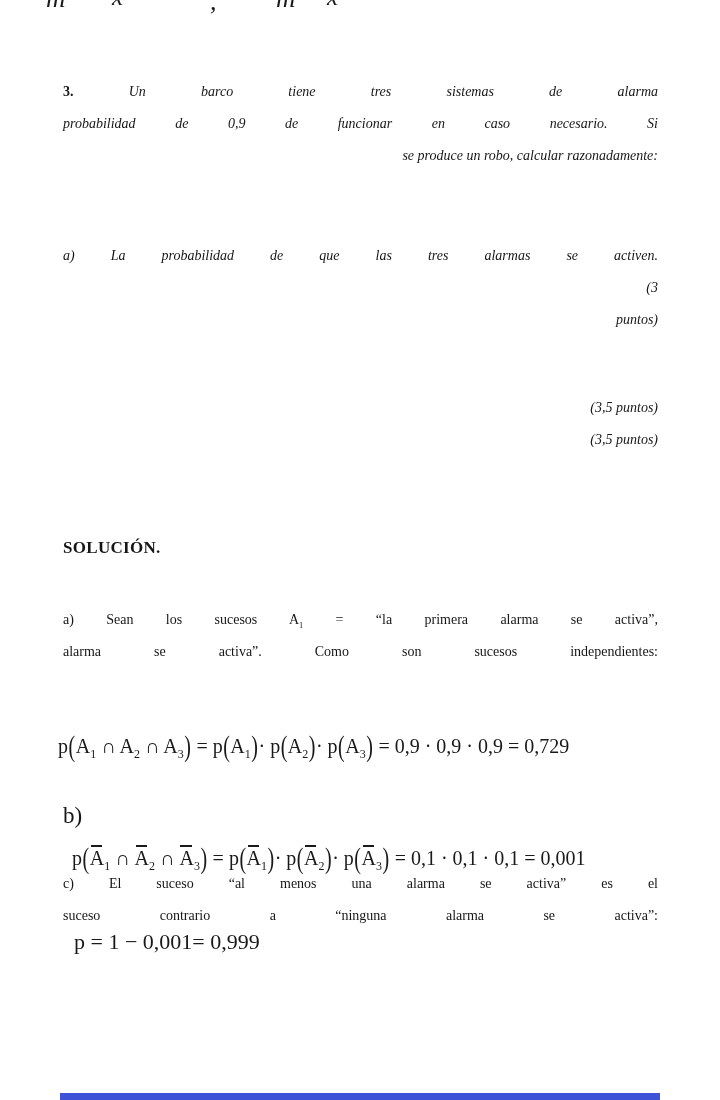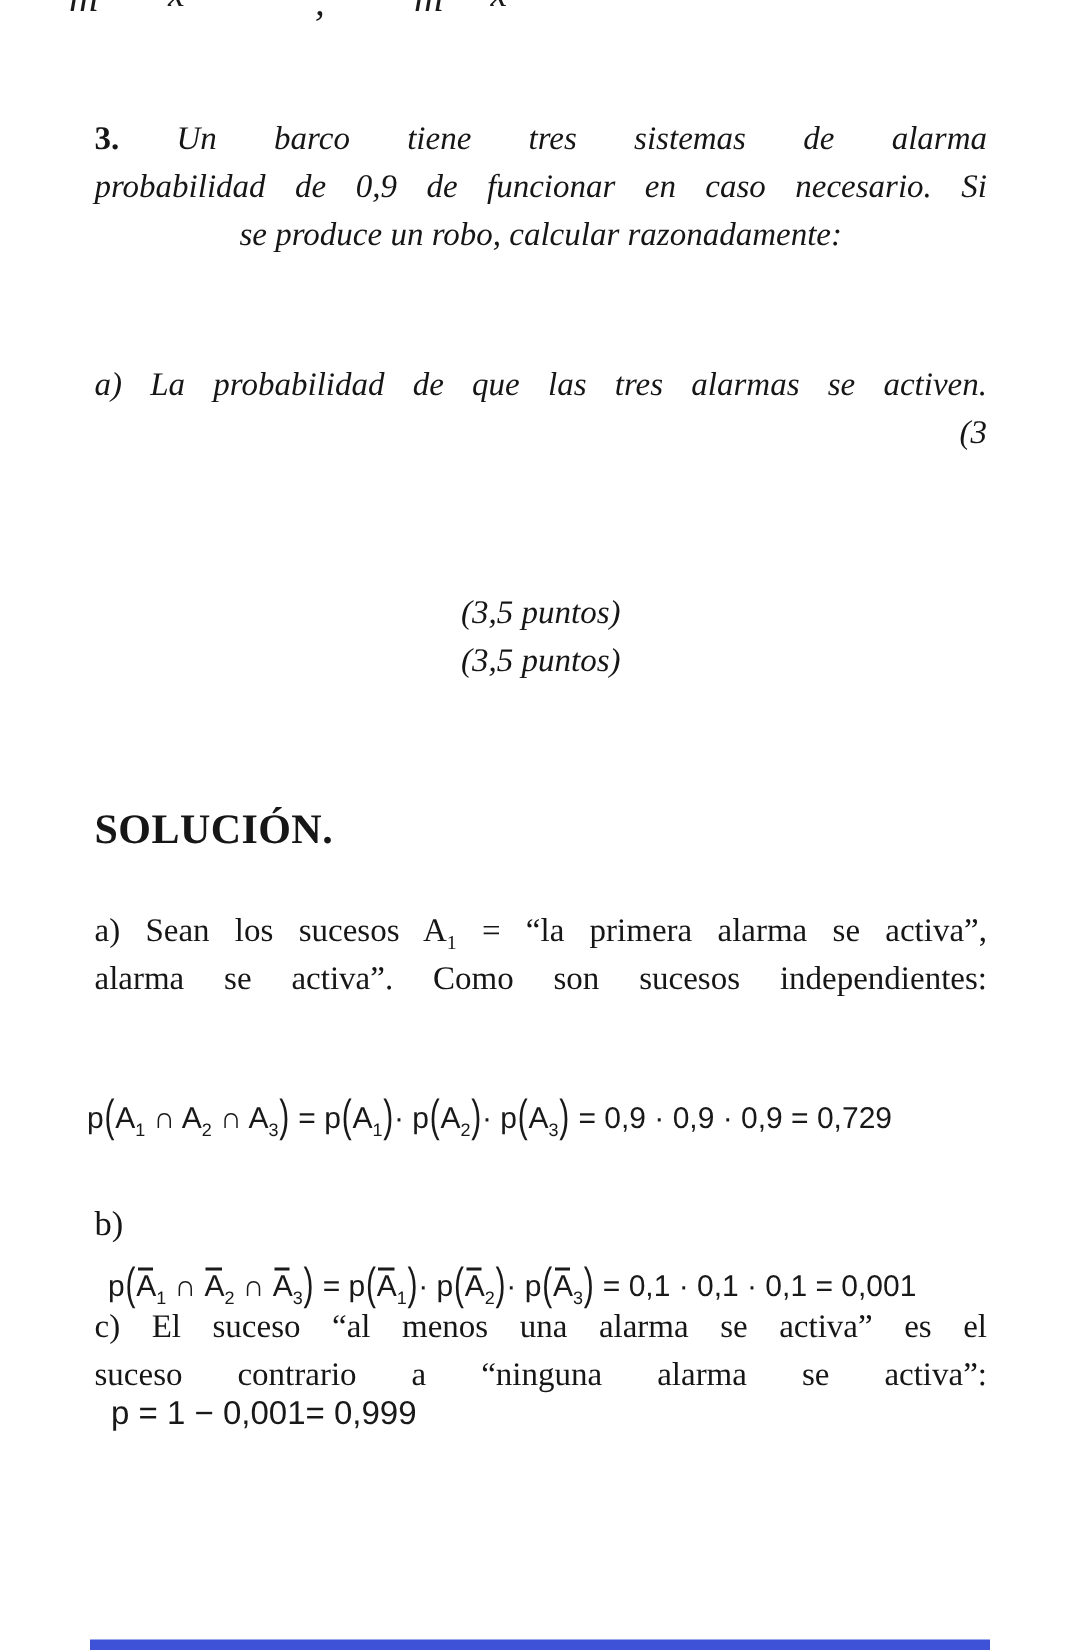--- a/index.html
+++ b/index.html
@@ -9,30 +9,30 @@
   .top-clip{position:absolute;top:0;left:0;width:720px;height:15px;overflow:hidden;
             font-family:"Liberation Serif",serif;font-style:italic;font-size:27px;color:#1a1a1a;}
   .top-clip span{position:absolute;top:-17px;}
   .tf1{left:46px;}
   .tf2{left:112px;font-size:25px;}
   .tf3{left:210px;top:-13px !important;font-size:26px;}
   .tf4{left:276px;}
   .tf5{left:327px;font-size:25px;}
   
   .blk{position:absolute;left:63px;width:595px;}
-  .line{height:32px;line-height:32px;font-size:22px;white-space:normal;}
+  .line{height:32px;line-height:32px;font-size:14px;white-space:normal;}
   .it{font-style:italic;}
   .jl{text-align:justify;text-align-last:justify;}
-  .ll{text-align:center;}
+  .ll{text-align:right;}
   .rl{text-align:right;}
   .num{font-weight:bold;font-style:normal;}
-  .heading{position:absolute;left:63px;font-weight:bold;font-size:28px;letter-spacing:0.3px;}
+  .heading{position:absolute;left:63px;font-weight:bold;font-size:17px;letter-spacing:0.3px;}
   .line sub, .formula sub{font-size:0.6em;line-height:0;}
   
-  .formula{position:absolute;font-family:Liberation Sans, sans-serif;font-size:20px;
+  .formula{position:absolute;font-family:Liberation Serif, serif;font-size:20px;
            line-height:30px;color:#191919;white-space:nowrap;text-align:center;}
   .formula .pr{display:inline-block;transform:scaleY(1.5);transform-origin:50% 55%;
                font-weight:300;padding:0 0.5px;}
   .formula .ov{position:relative;}
   .formula .ov::before{content:"";position:absolute;left:1px;right:2px;top:-2px;height:1.6px;background:#1a1a1a;}
   .f3{font-size:22px;}
   .part-label{position:absolute;left:63px;font-size:23px;line-height:32px;}
   
   .accent-bar{position:absolute;left:60px;width:600px;top:1093px;height:7px;background:#3d52d6;}
 </style>
@@ -51,20 +51,21 @@
 
   <div class="blk it" style="top:76px">
     <div class="line jl"><span class="num">3.</span><span> Un barco tiene tres sistemas de alarma</span></div>
     <div class="line jl">probabilidad de 0,9 de funcionar en caso necesario. Si</div>
     <div class="line ll">se produce un robo, calcular razonadamente:</div>
   </div>
 
   <div class="blk it" style="top:240px">
     <div class="line jl">a) La probabilidad de que las tres alarmas se activen.</div>
     <div class="line rl">(3</div>
+    <div class="line ll">puntos)</div>
   </div>
 
   <div class="blk it" style="top:392px">
     <div class="line ll">(3,5 puntos)</div>
     <div class="line ll">(3,5 puntos)</div>
   </div>
 
   <div class="heading" style="top:538px">SOLUCIÓN.</div>
 
   <div class="blk" style="top:604px">

